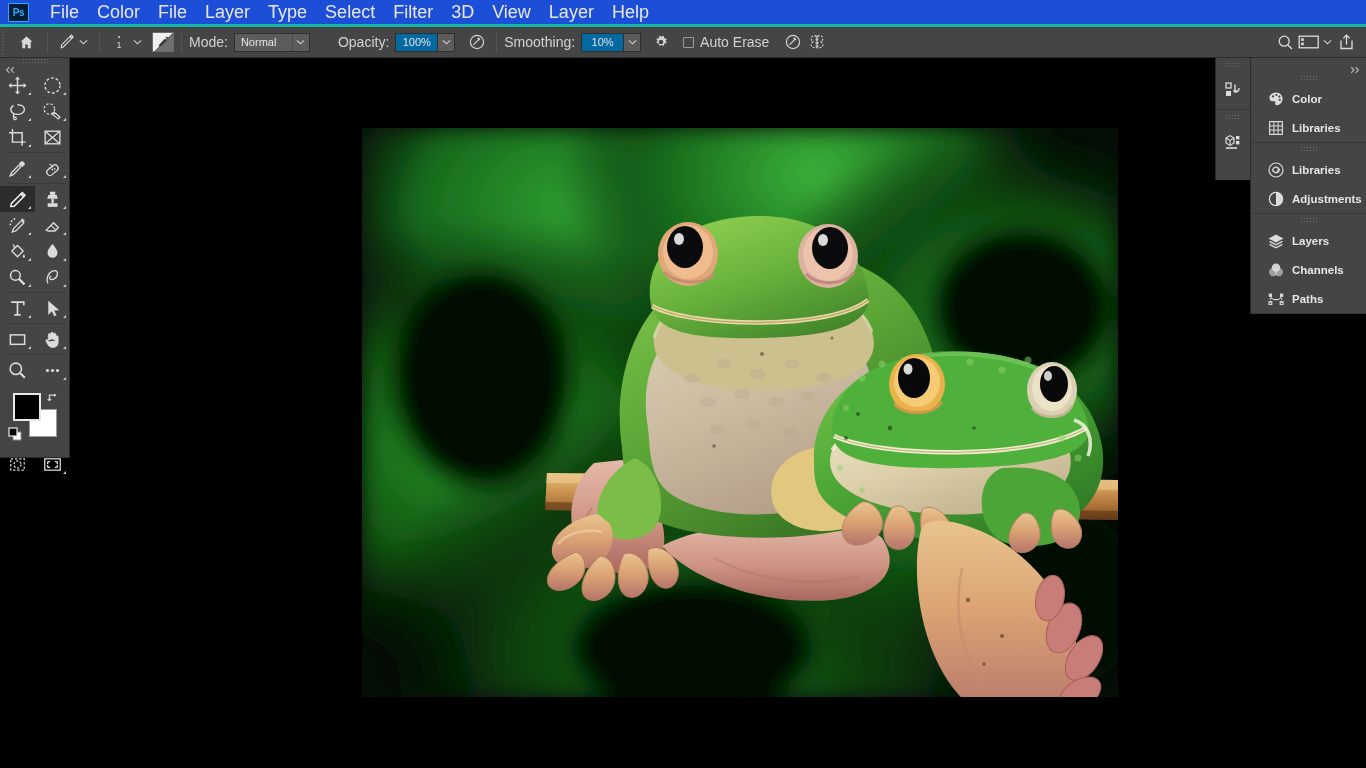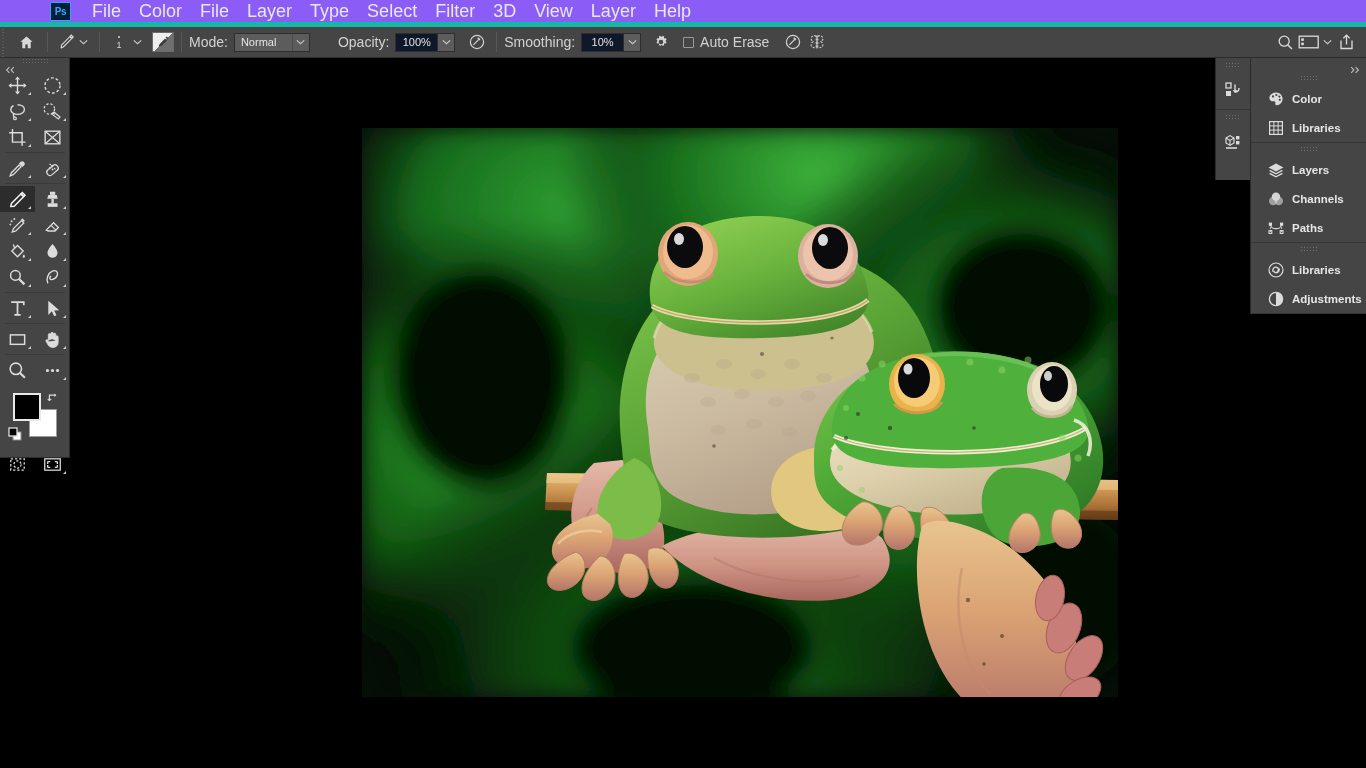--- a/index.html
+++ b/index.html
@@ -8,24 +8,23 @@
     background: #000;
     font-family: "Liberation Sans", sans-serif;
     overflow: hidden;
     -webkit-font-smoothing: antialiased;
   }
   #app { position: relative; width: 1366px; height: 768px; background: #000; }
 
   
   .menubar {
     position: absolute; left: 0; top: 0; width: 1366px; height: 27px;
-    background: #8b5cf6;
+    background: #1d4ed8;
     display: flex; align-items: center;
-    border-bottom: 5px solid #14b8a6;
-    padding-left: 42px;
+    border-bottom: 3px solid #14b8a6;
   }
   .ps-logo {
     width: 21px; height: 19px; margin-left: 8px; margin-right: 12px;
     background: #001e36; border: 1px solid #31a8ff;
     color: #31a8ff; font-size: 10px; font-weight: bold;
     display: flex; align-items: center; justify-content: center;
     letter-spacing: -0.3px; border-radius: 1px;
   }
   .menu-item {
     color: #e8e8e8; font-size: 18px; padding: 4px 9px;
@@ -66,21 +65,21 @@
   }
   .opt-label { color: #d2d2d2; font-size: 14px; margin-right: 6px; white-space: nowrap; }
   .opt-select {
     background: #5c5c5c; border: 1px solid #2e2e2e; height: 19px;
     color: #e4e4e4; font-size: 11px; display: flex; align-items: center;
     padding-left: 6px; position: relative; cursor: pointer; min-width: 40px;
   }
   .opt-select .caret { margin-left: auto; width: 17px; display:flex; align-items:center; justify-content:center;
     border-left: 1px solid #4a4a4a; height: 100%; }
   .opt-num {
-    background: #0f172a; border: 1px solid #2e2e2e; height: 19px; width: 43px;
+    background: #0369a1; border: 1px solid #2e2e2e; height: 19px; width: 43px;
     color: #e4e4e4; font-size: 11px; display:flex; align-items:center; justify-content:center; cursor:text;
   }
   .opt-num-caret {
     background: #5c5c5c; border: 1px solid #2e2e2e; border-left:none; height: 19px; width: 17px;
     display:flex; align-items:center; justify-content:center; cursor:pointer;
   }
   .icon-btn {
     width: 24px; height: 24px; display:flex; align-items:center; justify-content:center; cursor:pointer;
   }
   .chk-row { display: flex; align-items: center; cursor: pointer; }
@@ -902,20 +901,42 @@
               </svg>
             </span>
             <span class="plabel">Libraries</span>
           </div>
         </div>
         <div class="pgroup">
           <div class="pgrip"></div>
           <div class="prow">
             <span class="picon">
               <svg width="18" height="18" viewBox="0 0 18 18">
+                <circle cx="9" cy="9" r="7" fill="none" stroke="#dcdcdc" stroke-width="1.2"></circle>
+                <path d="M5.6 10.6c0-2.6 1.4-4.4 3.2-4.4 1.6 0 2.6 1.2 2.6 2.6 0 1.6-1.2 2.8-2.6 2.8-1.2 0-2-.8-2-1.8" fill="none" stroke="#dcdcdc" stroke-width="1.3"></path>
+                <path d="M12.4 7.4c0 2.6-1.4 4.4-3.2 4.4" fill="none" stroke="#dcdcdc" stroke-width="1.3"></path>
+              </svg>
+            </span>
+            <span class="plabel">Libraries</span>
+          </div>
+          <div class="prow">
+            <span class="picon">
+              <svg width="18" height="18" viewBox="0 0 18 18">
+                <circle cx="9" cy="9" r="6.6" fill="none" stroke="#dcdcdc" stroke-width="1.3"></circle>
+                <path d="M9 2.4a6.6 6.6 0 0 1 0 13.2z" fill="#dcdcdc"></path>
+              </svg>
+            </span>
+            <span class="plabel">Adjustments</span>
+          </div>
+        </div>
+        <div class="pgroup">
+          <div class="pgrip"></div>
+          <div class="prow">
+            <span class="picon">
+              <svg width="18" height="18" viewBox="0 0 18 18">
                 <path d="M9 2.6 16.4 6.6 9 10.6 1.6 6.6z" fill="#dcdcdc"></path>
                 <path d="M2.6 9.4 9 12.8l6.4-3.4" fill="none" stroke="#dcdcdc" stroke-width="1.4"></path>
                 <path d="M2.6 12.4 9 15.8l6.4-3.4" fill="none" stroke="#dcdcdc" stroke-width="1.4"></path>
               </svg>
             </span>
             <span class="plabel">Layers</span>
           </div>
           <div class="prow">
             <span class="picon">
               <svg width="18" height="18" viewBox="0 0 18 18">
@@ -937,38 +958,16 @@
                 </g>
                 <g fill="none" stroke="#dcdcdc" stroke-width="1.1">
                   <rect x="2" y="11.6" width="2.8" height="2.8"></rect>
                   <rect x="13.2" y="11.6" width="2.8" height="2.8"></rect>
                 </g>
               </svg>
             </span>
             <span class="plabel">Paths</span>
           </div>
         </div>
-        <div class="pgroup">
-          <div class="pgrip"></div>
-          <div class="prow">
-            <span class="picon">
-              <svg width="18" height="18" viewBox="0 0 18 18">
-                <circle cx="9" cy="9" r="7" fill="none" stroke="#dcdcdc" stroke-width="1.2"></circle>
-                <path d="M5.6 10.6c0-2.6 1.4-4.4 3.2-4.4 1.6 0 2.6 1.2 2.6 2.6 0 1.6-1.2 2.8-2.6 2.8-1.2 0-2-.8-2-1.8" fill="none" stroke="#dcdcdc" stroke-width="1.3"></path>
-                <path d="M12.4 7.4c0 2.6-1.4 4.4-3.2 4.4" fill="none" stroke="#dcdcdc" stroke-width="1.3"></path>
-              </svg>
-            </span>
-            <span class="plabel">Libraries</span>
-          </div>
-          <div class="prow">
-            <span class="picon">
-              <svg width="18" height="18" viewBox="0 0 18 18">
-                <circle cx="9" cy="9" r="6.6" fill="none" stroke="#dcdcdc" stroke-width="1.3"></circle>
-                <path d="M9 2.4a6.6 6.6 0 0 1 0 13.2z" fill="#dcdcdc"></path>
-              </svg>
-            </span>
-            <span class="plabel">Adjustments</span>
-          </div>
-        </div>
       </div>
   </div>
 
 </div>
 
 </body></html>

